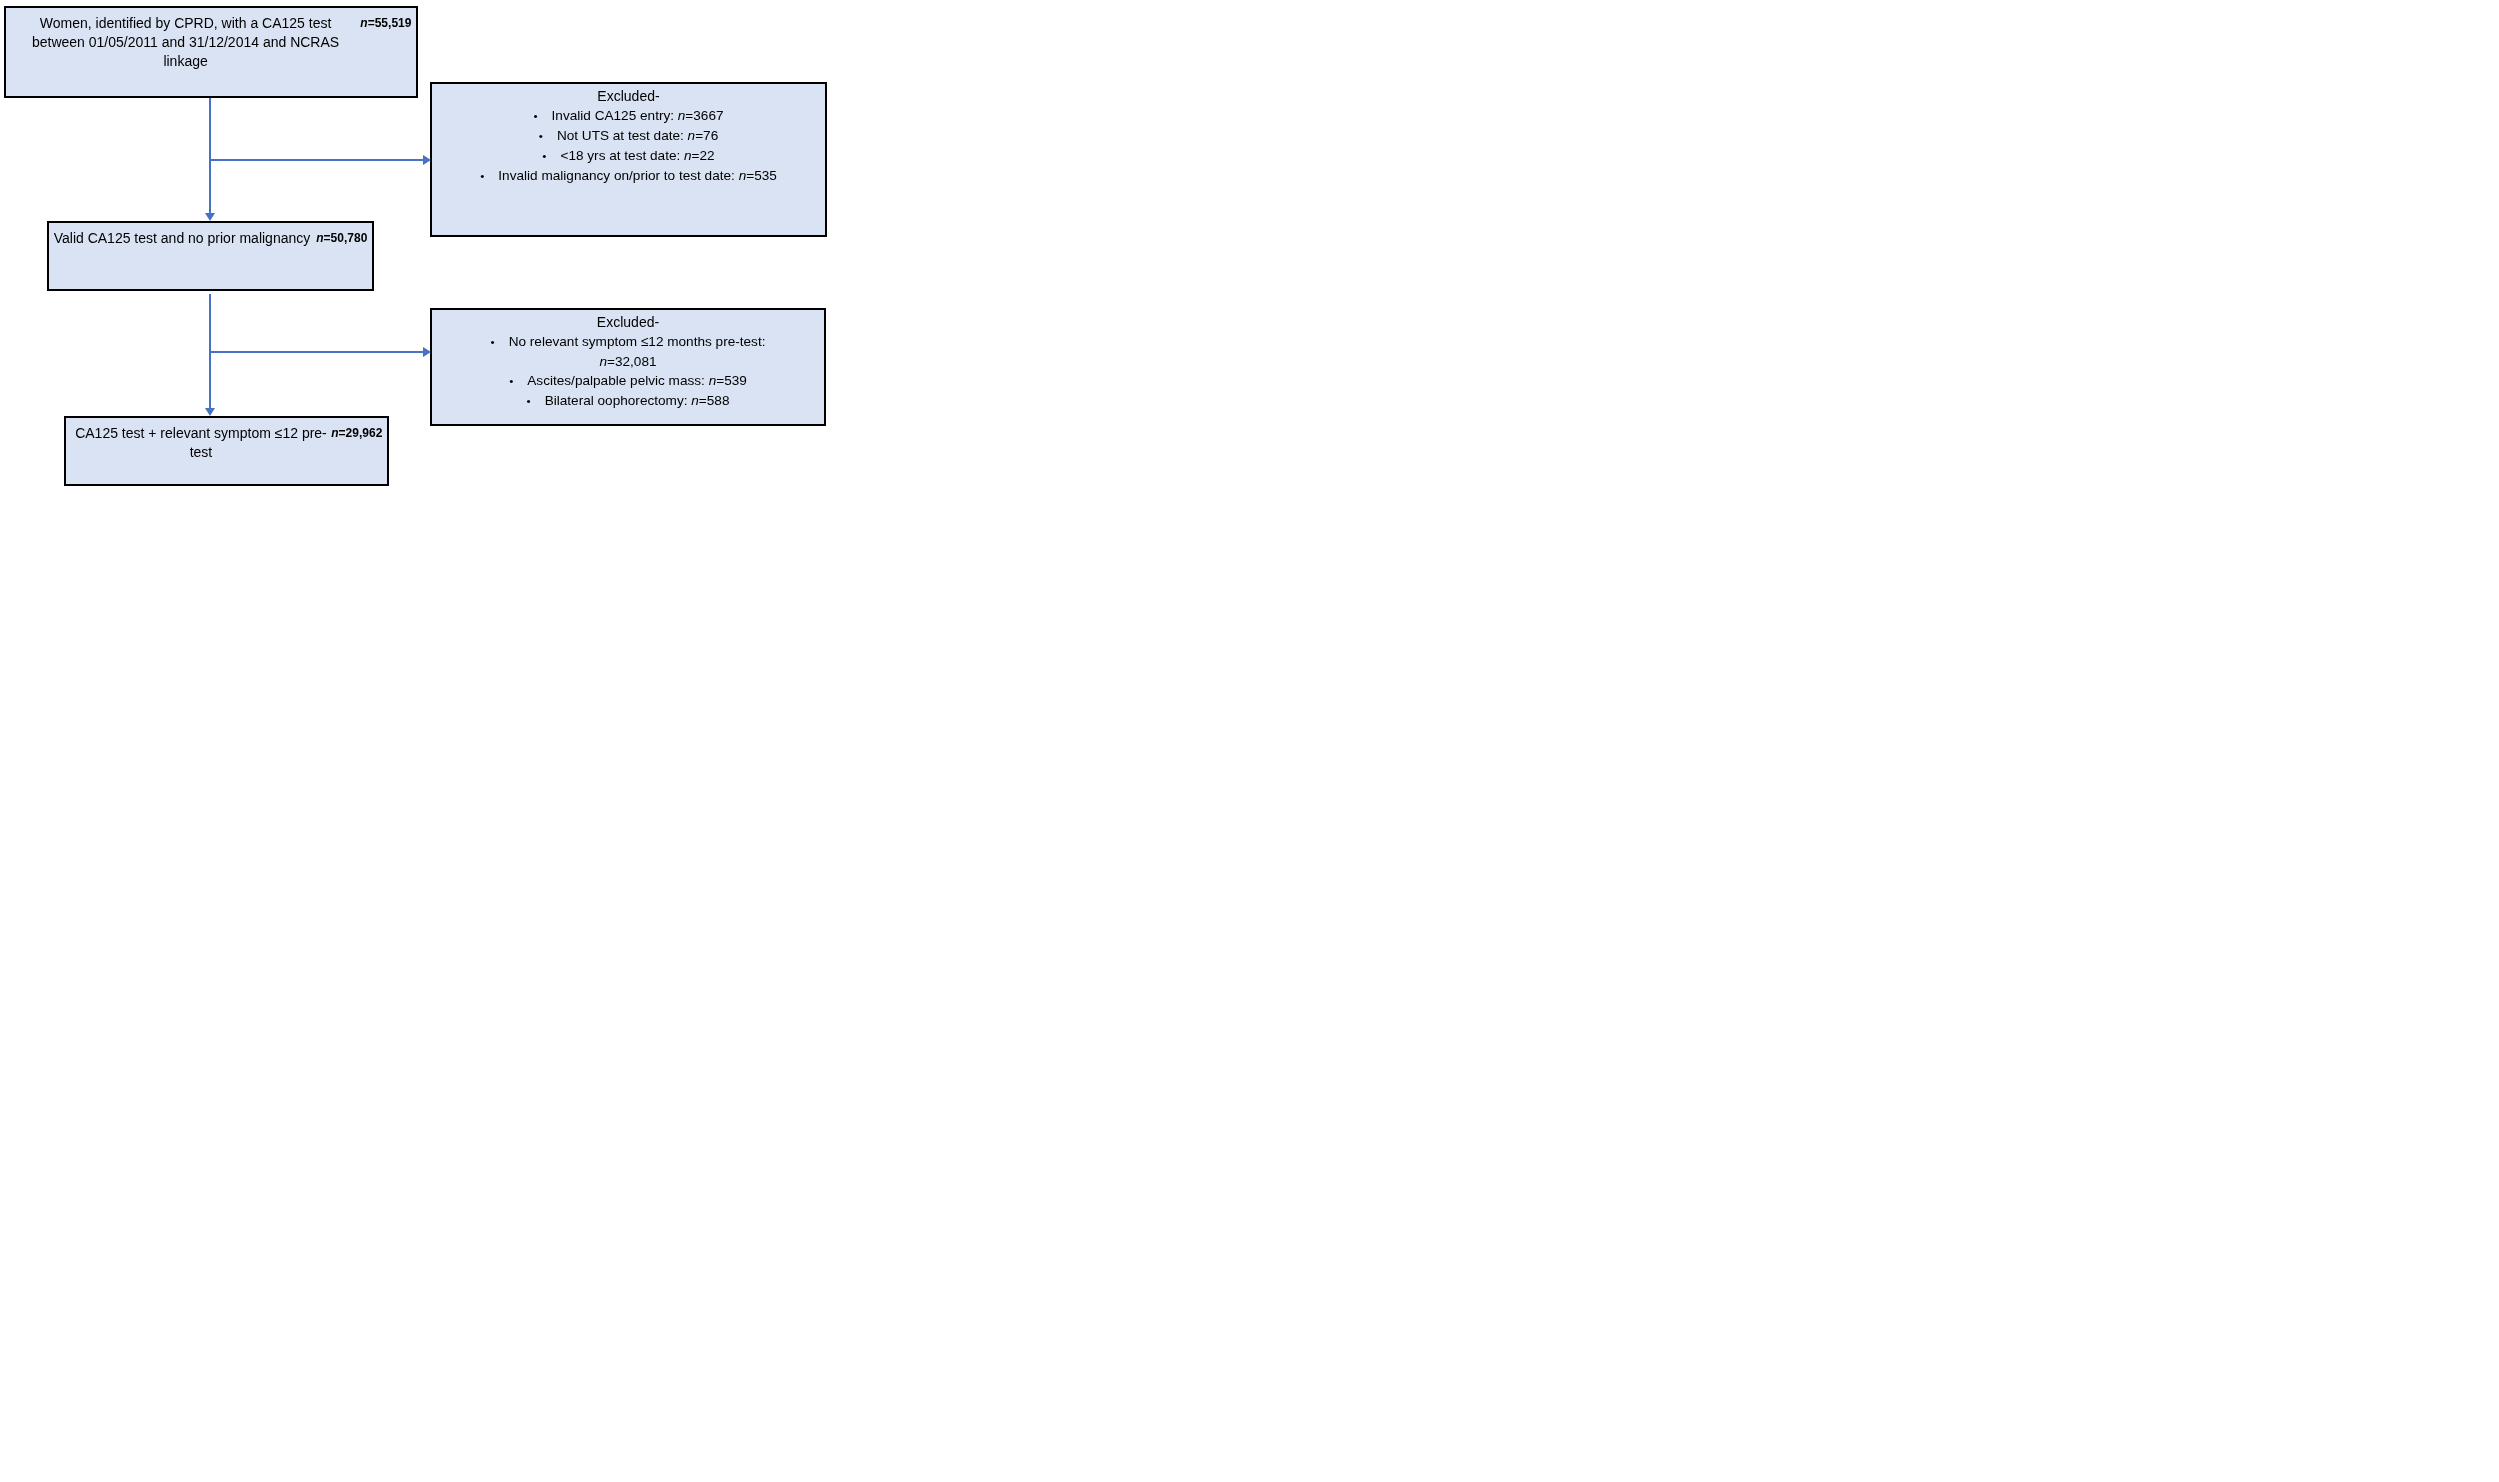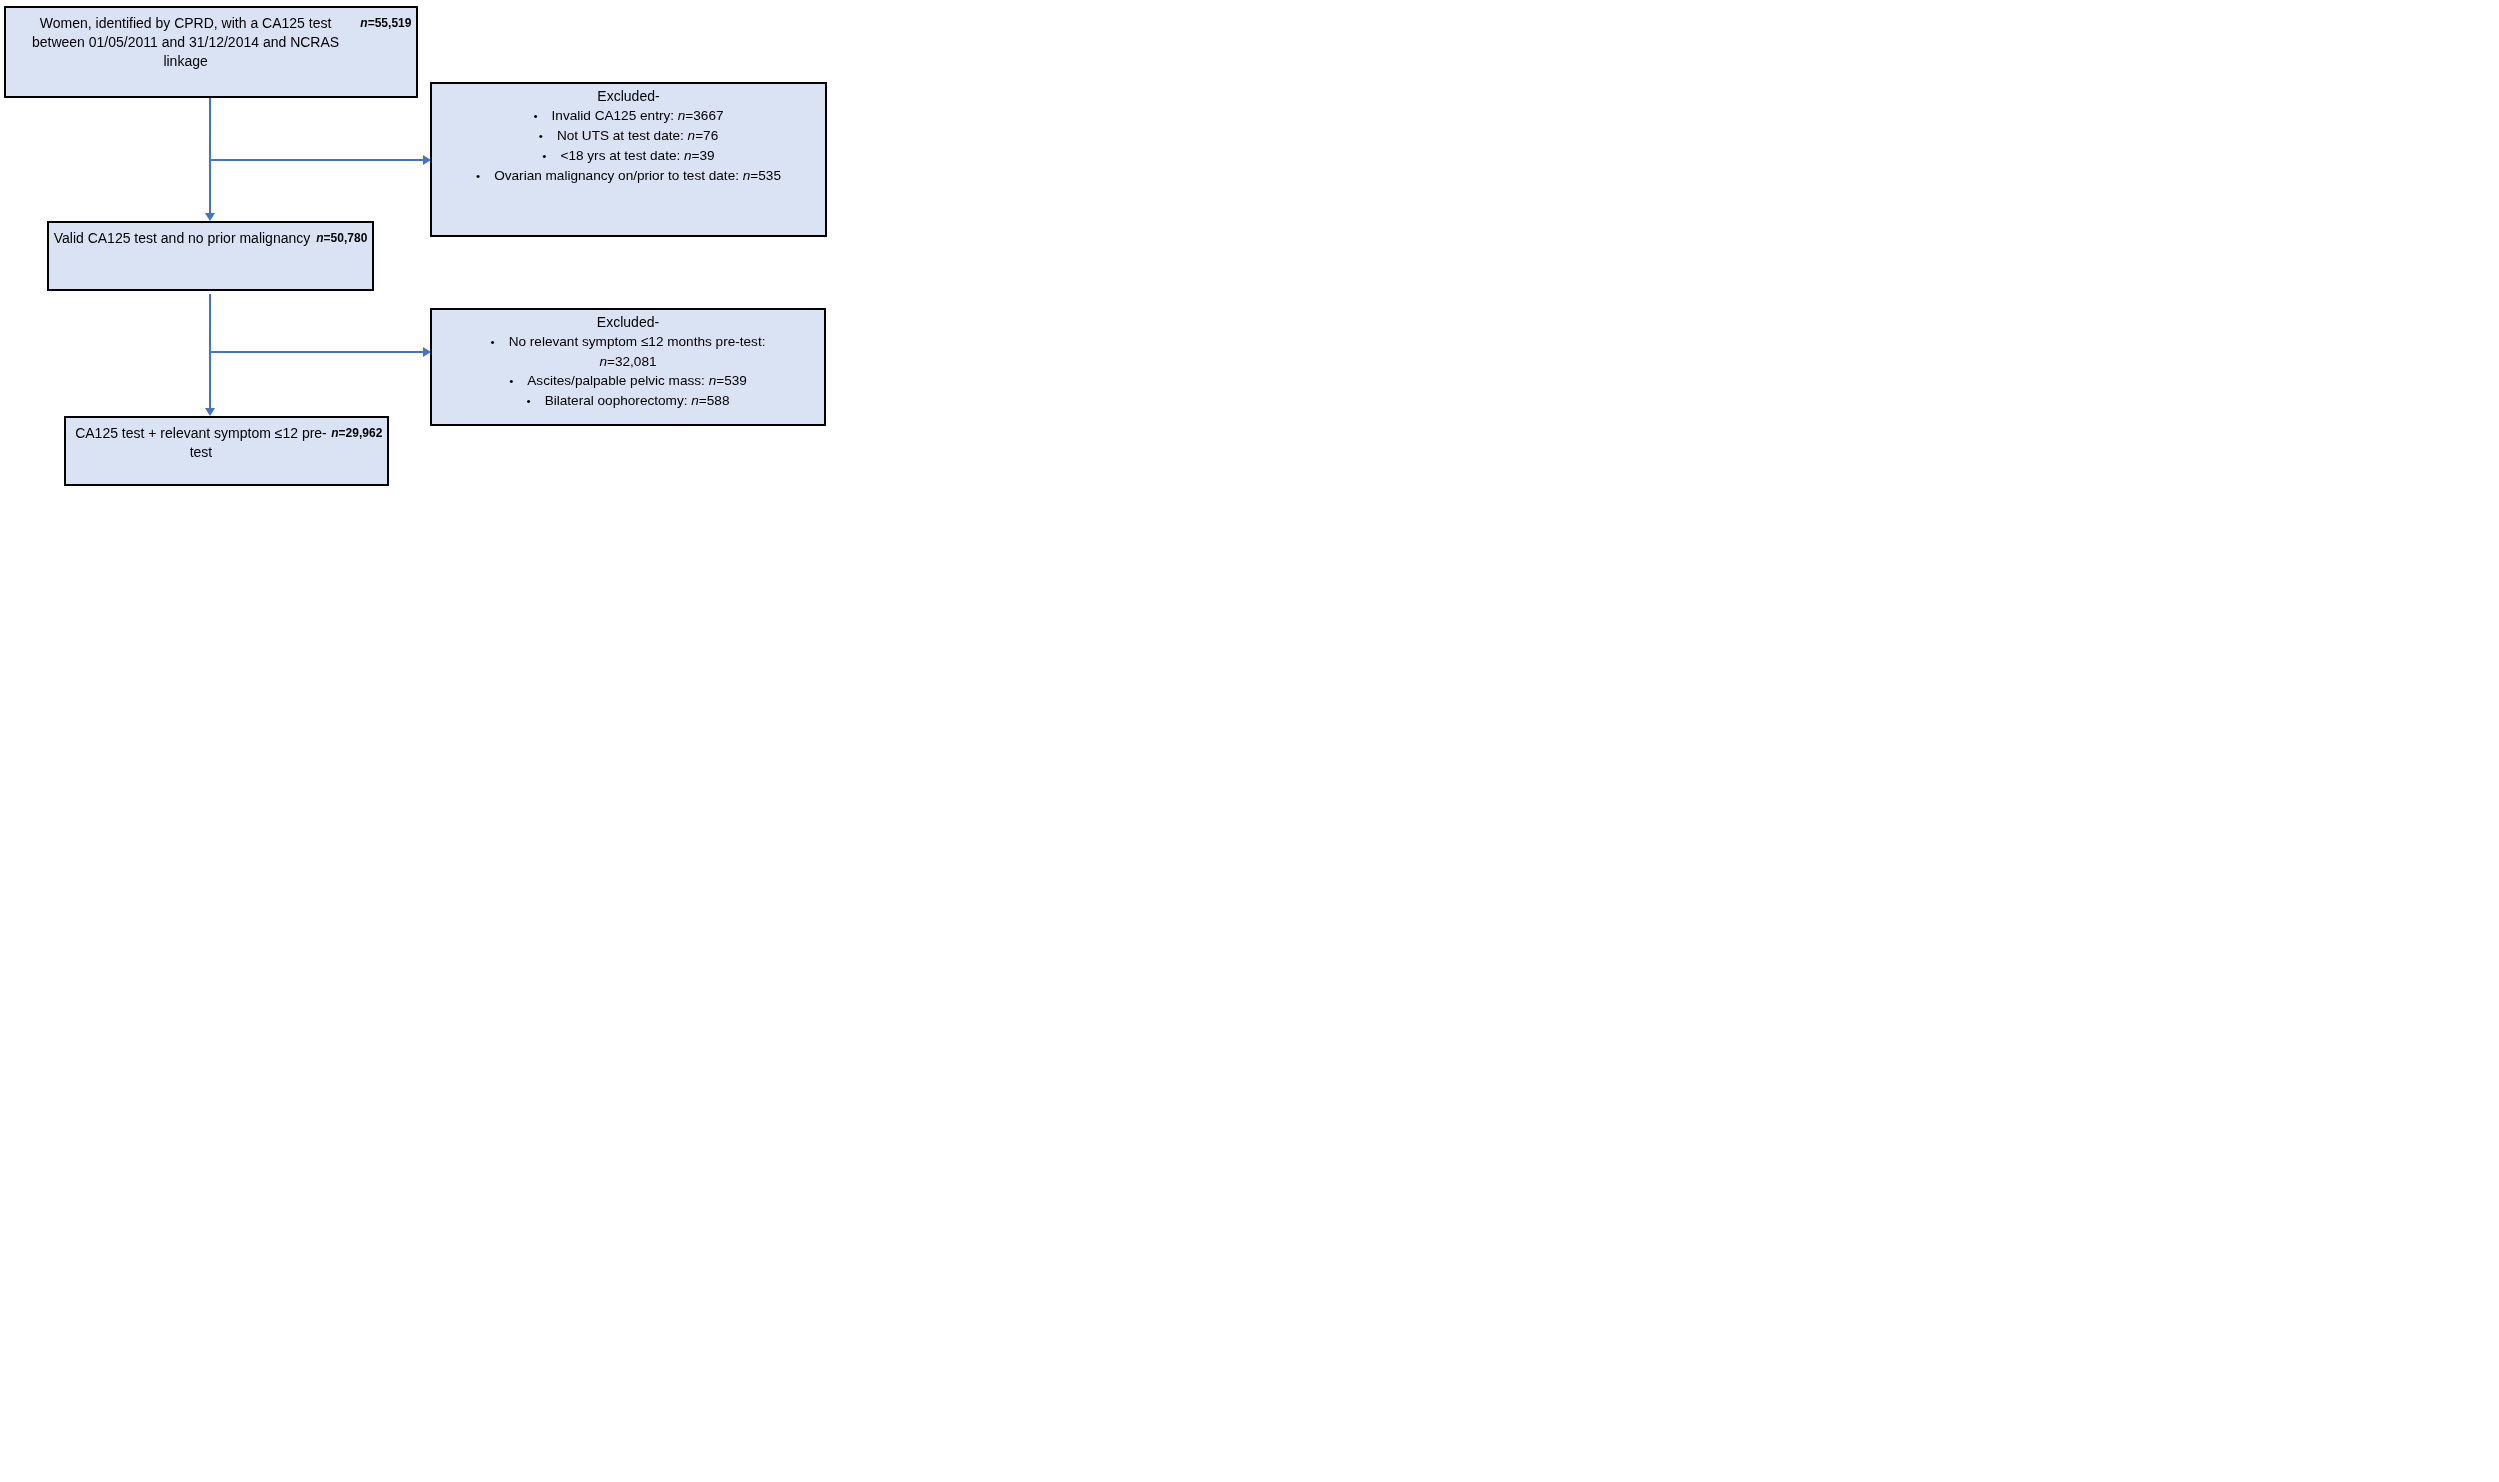--- a/index.html
+++ b/index.html
@@ -95,22 +95,22 @@
       <div>between 01/05/2011 and 31/12/2014 and NCRAS linkage</div>
     </div>
     <div class="nline"><i>n</i><span>=55,519</span></div>
   </div>
 
   <div class="box xbox" id="box-excl1">
     <div class="heading">Excluded-</div>
     <div>
         <div class="x-item"><span class="bullet">•</span><span>Invalid CA125 entry: </span><i>n</i><span>=3667</span></div>
         <div class="x-item"><span class="bullet">•</span><span>Not UTS at test date: </span><i>n</i><span>=76</span></div>
-        <div class="x-item"><span class="bullet">•</span><span>&lt;18 yrs at test date: </span><i>n</i><span>=39</span></div>
-        <div class="x-item"><span class="bullet">•</span><span>Ovarian malignancy on/prior to test date: </span><i>n</i><span>=535</span></div>
+        <div class="x-item"><span class="bullet">•</span><span>&lt;18 yrs at test date: </span><i>n</i><span>=22</span></div>
+        <div class="x-item"><span class="bullet">•</span><span>Invalid malignancy on/prior to test date: </span><i>n</i><span>=535</span></div>
       </div>
   </div>
 
   <div class="box main-box" id="box-valid">
     <div>Valid CA125 test and no prior malignancy</div>
     <div class="nline"><i>n</i><span>=50,780</span></div>
   </div>
 
   <div class="box xbox" id="box-excl2">
     <div class="heading">Excluded-</div>

